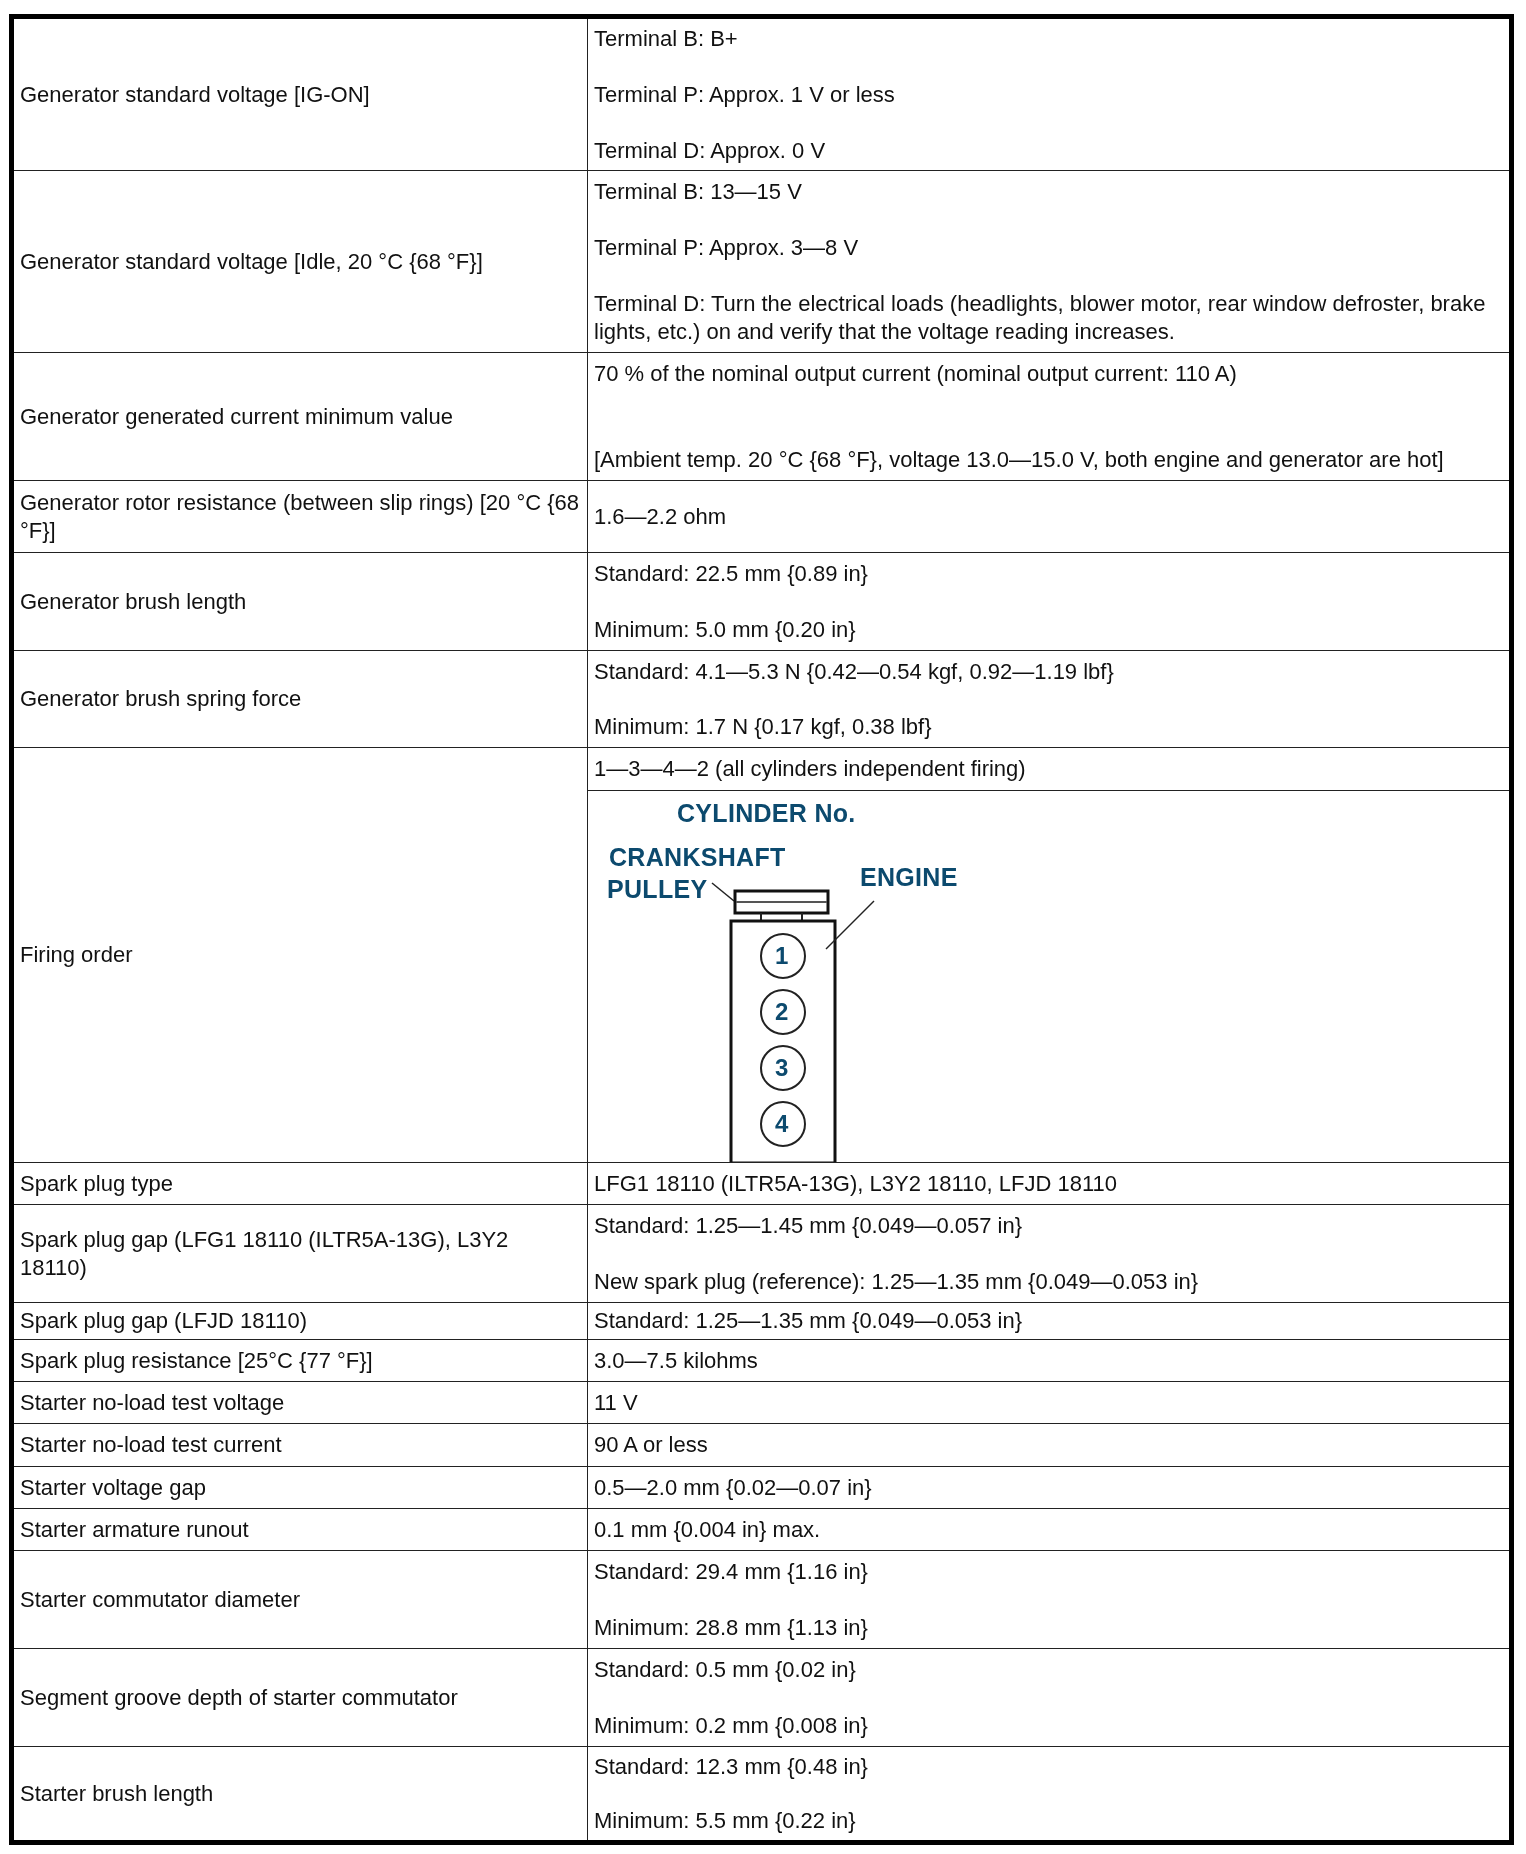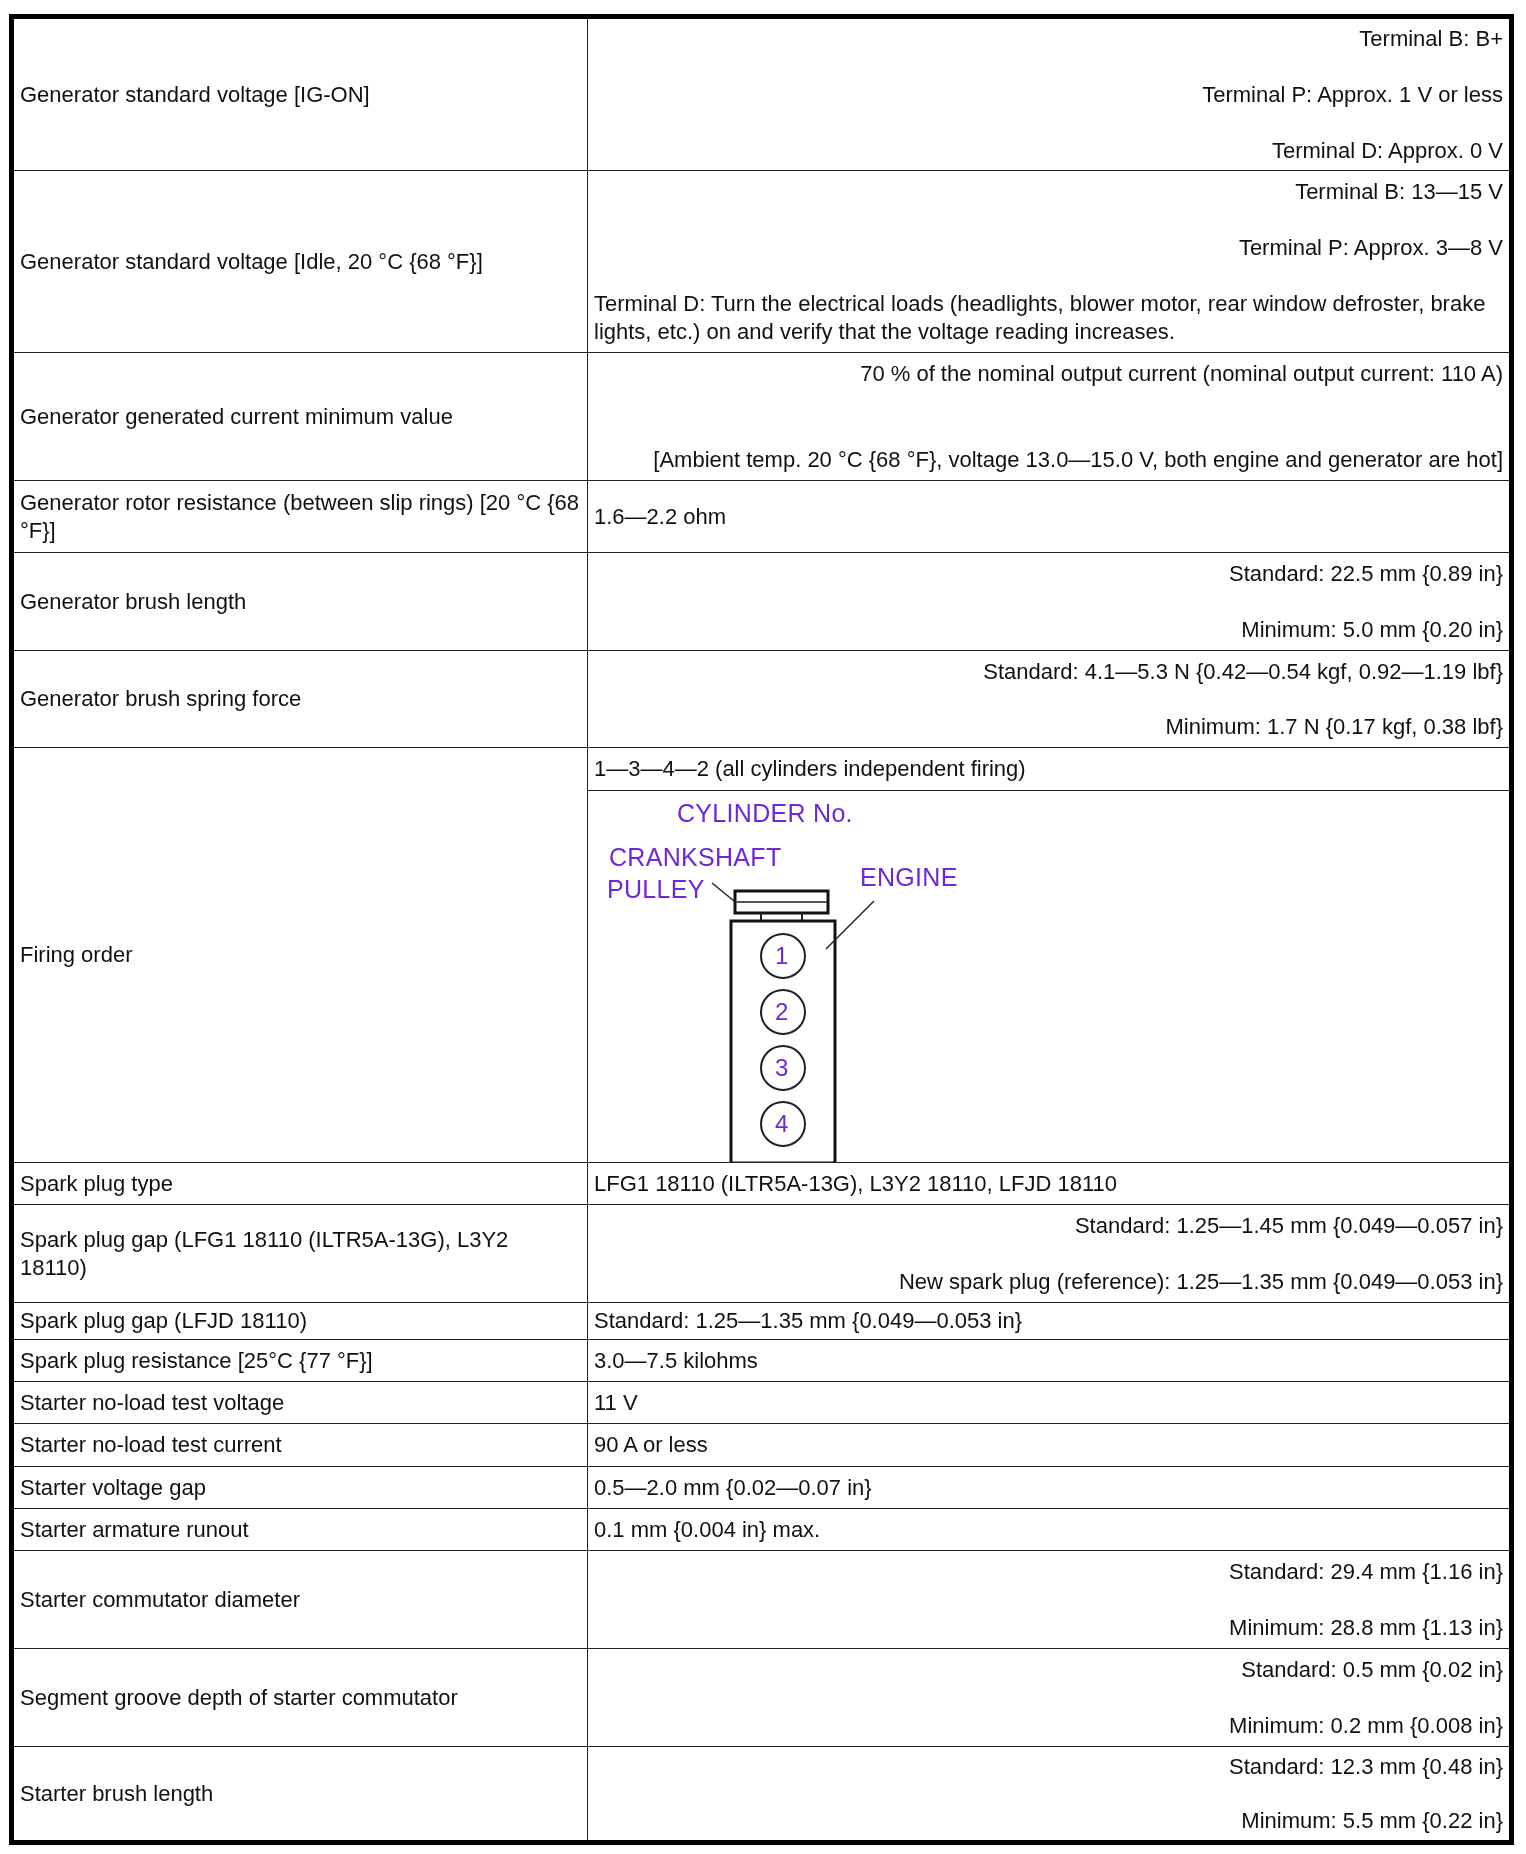--- a/index.html
+++ b/index.html
@@ -3,26 +3,26 @@
 <meta charset="utf-8">
 <style>
   html, body { margin: 0; padding: 0; background: #ffffff; }
   body { width: 1526px; height: 1854px; position: relative; overflow: hidden;
          font-family: "Liberation Sans", sans-serif; color: #111; }
   .spec-table { position: absolute; left: 9px; top: 14px; width: 1505px;
                 border-collapse: collapse; border: 5px solid #000; table-layout: fixed; }
   .spec-table td { border: 1.5px solid #222; vertical-align: middle; padding: 0 6px;
                    font-size: 22px; line-height: 28px; }
   .spec-table td.label { width: 561px; }
-  .val-lines { display: flex; flex-direction: column; justify-content: space-between; height: 100%; align-items: flex-end; }
+  .val-lines { display: flex; flex-direction: column; justify-content: space-between; height: 100%; }
   .val-line { display: block; }
   .multi { padding-top: 6px; padding-bottom: 6px; }
   .diagram-cell { padding: 0; height: 371px; vertical-align: top; }
   .diagram { position: relative; width: 500px; height: 371px; }
-  .diagram .lbl { position: absolute; font-size: 25px; line-height: 28px; color: #6d28d9; letter-spacing: 0.3px; }
+  .diagram .lbl { position: absolute; font-size: 25px; line-height: 28px; color: #0c4a6e; letter-spacing: 0.3px; font-weight: bold; }
 </style>
 </head>
 <body>
 
 <table class="spec-table">
   <tbody>
 
     <tr style="height:154px">
       <td class="label">Generator standard voltage [IG-ON]</td>
       <td class="multi">

